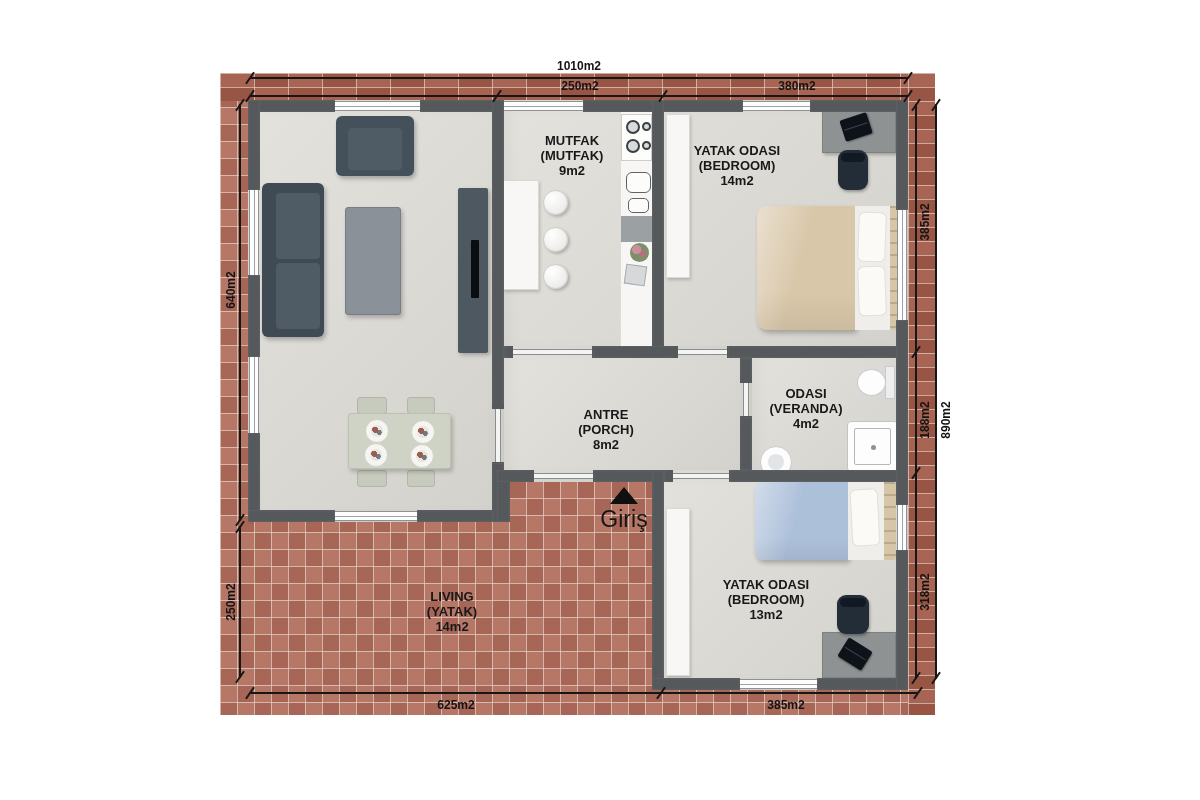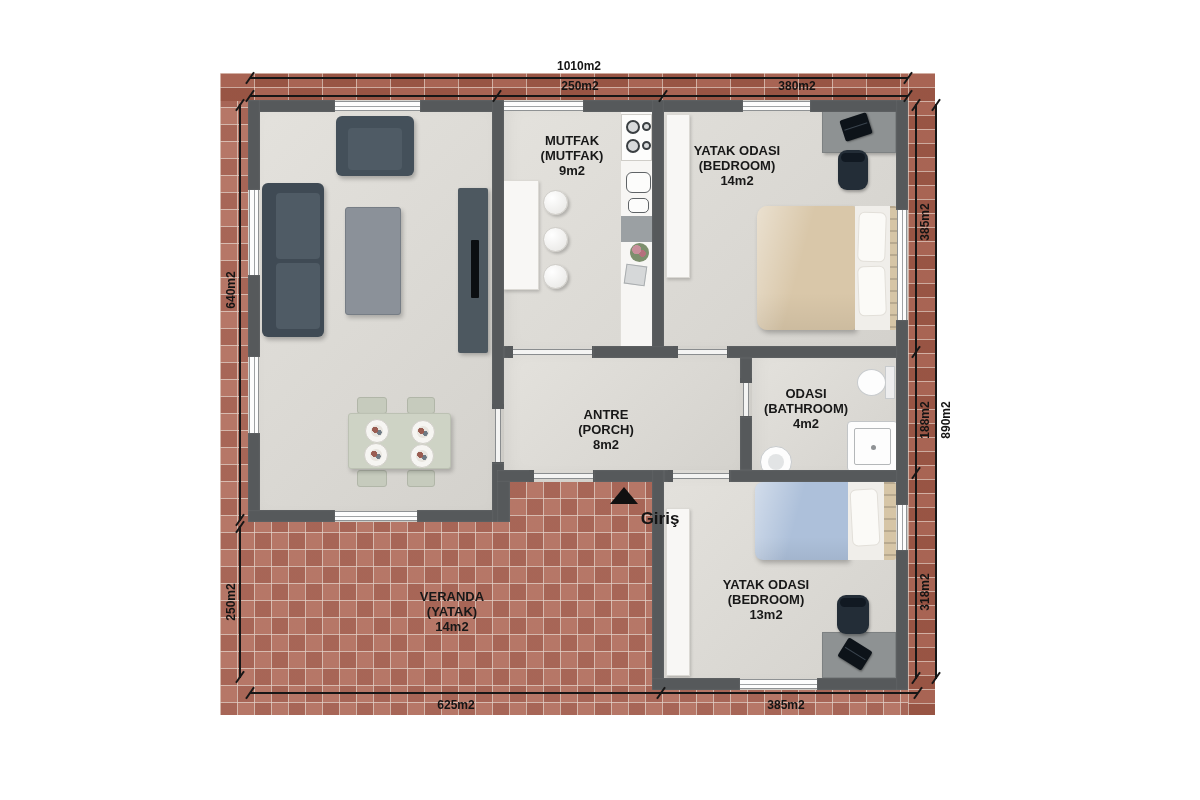--- a/index.html
+++ b/index.html
@@ -59,21 +59,21 @@
              border-radius:0 3px 3px 0;}
   
   .room-label{position:absolute;transform:translate(-50%,-50%);text-align:center;
               font-size:13px;font-weight:700;line-height:15px;color:#181818;white-space:nowrap;}
   .room-label span{display:block;}
   .dl{position:absolute;background:#161616;}
   .tick{position:absolute;width:14px;height:2px;background:#161616;transform:rotate(-55deg);}
   .dlbl{position:absolute;transform:translate(-50%,-50%);font-size:12px;font-weight:600;white-space:nowrap;}
   .dlbl-v{position:absolute;width:70px;height:14px;line-height:14px;text-align:center;
           transform:rotate(-90deg);font-size:12px;font-weight:600;white-space:nowrap;}
-  .entrance-label{position:absolute;transform:translate(-50%,-50%);font-size:17px;font-weight:700;margin-left:36px;}
+  .entrance-label{position:absolute;transform:translate(-50%,-50%);font-size:23px;font-weight:400;}
   .tri-up{width:0;height:0;border-left:14px solid transparent;border-right:14px solid transparent;
           border-bottom:17px solid #101010;}
 </style>
 </head>
 <body>
 
 <div id="plan">
 
   <div class="abs brick-tile" style="left:220px;top:73px;width:715px;height:642px;"></div>
   <div class="abs brick-bond" style="left:220px;top:73px;width:715px;height:28px;"></div>
@@ -213,30 +213,30 @@
     <span>(BEDROOM)</span>
     <span>14m2</span>
   </div>
   <div class="room-label" style="left:606px;top:429px;">
     <span>ANTRE</span>
     <span>(PORCH)</span>
     <span>8m2</span>
   </div>
   <div class="room-label" style="left:806px;top:408px;">
     <span>ODASI</span>
-    <span>(BATHROOM)</span>
+    <span>(VERANDA)</span>
     <span>4m2</span>
   </div>
   <div class="room-label" style="left:766px;top:599px;">
     <span>YATAK ODASI</span>
     <span>(BEDROOM)</span>
     <span>13m2</span>
   </div>
   <div class="room-label" style="left:452px;top:611px;">
-    <span>VERANDA</span>
+    <span>LIVING</span>
     <span>(YATAK)</span>
     <span>14m2</span>
   </div>
 
   <div class="abs tri-up" style="left:610px;top:487px;"></div>
   <div class="entrance-label" style="left:624px;top:519px;">Giriş</div>
 
   <div class="dl" style="left:250px;top:77px;width:658px;height:1.5px;"></div>
   <div class="dl" style="left:250px;top:95px;width:658px;height:1.5px;"></div>
   <div class="dl" style="left:239px;top:104px;width:1.5px;height:417px;"></div>

